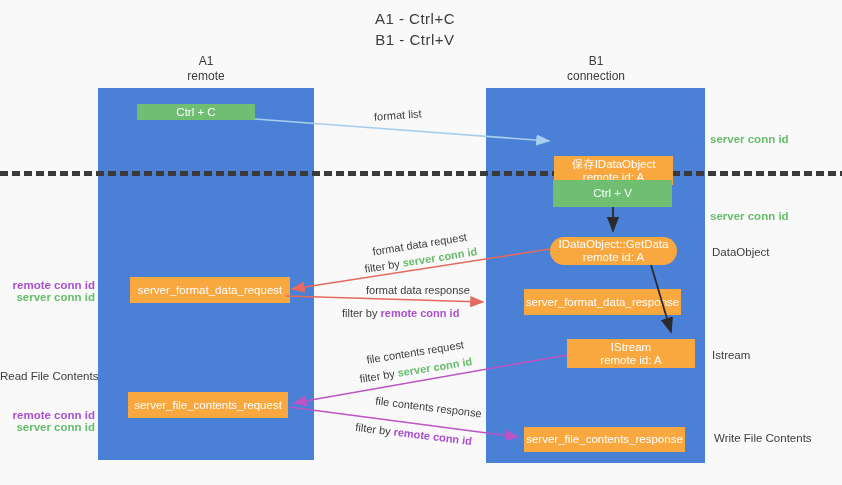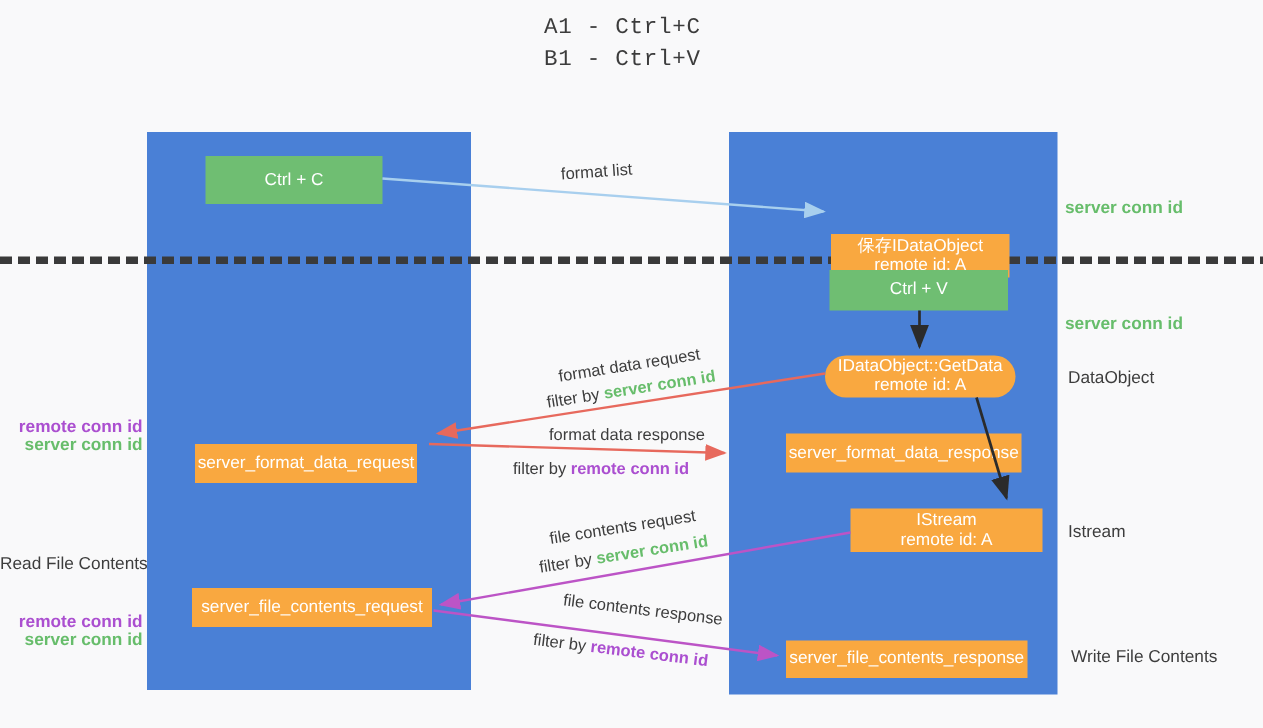--- a/index.html
+++ b/index.html
@@ -14,21 +14,20 @@
     overflow: hidden;
   }
   .abs { position: absolute; }
 
   .title {
     left: 300px; top: 8px; width: 230px;
     text-align: center;
     font-size: 15px; line-height: 21px;
     color: #3c3c3c; letter-spacing: 0.5px;
     z-index: 6;
-    font-family: Liberation Mono, monospace;
   }
 
   .lane {
     background: #4a80d6;
     z-index: 1;
   }
   .lane-header {
     text-align: center;
     font-size: 12px; line-height: 15px;
     color: #3c3c3c;
@@ -78,45 +77,53 @@
 </head>
 <body>
 
 <div class="stage">
 
   <div class="abs title">
     <div>A1 - Ctrl+C</div>
     <div>B1 - Ctrl+V</div>
   </div>
 
+  <div class="abs lane-header" style="left:146px; top:54px; width:120px;">
+    <div>A1</div>
+    <div>remote</div>
+  </div>
+  <div class="abs lane-header" style="left:536px; top:54px; width:120px;">
+    <div>B1</div>
+    <div>connection</div>
+  </div>
 
   <div class="abs lane" style="left:98px; top:88px; width:216px; height:372px;"></div>
   <div class="abs lane" style="left:486px; top:88px; width:219px; height:375px;"></div>
 
   <div class="abs dotted-line"></div>
 
-  <div class="abs node green" style="left:137px; top:104px; width:118px; height:32px;text-align:center;">
+  <div class="abs node green" style="left:137px; top:104px; width:118px; height:16px;text-align:center;">
     <div>Ctrl + C</div>
   </div>
 
   <div class="abs node orange" style="left:554px; top:128px; width:119px; height:29px;margin-top:28px;">
     <div>保存IDataObject</div>
     <div>remote id: A</div>
   </div>
 
   <div class="abs node green" style="left:553px; top:180px; width:119px; height:27px;">
     <div>Ctrl + V</div>
   </div>
 
   <div class="abs node orange" style="left:550px; top:237px; width:127px; height:28px;border-radius:14px;">
     <div>IDataObject::GetData</div>
     <div>remote id: A</div>
   </div>
 
-  <div class="abs node orange" style="left:130px; top:296px; width:148px; height:26px;">
+  <div class="abs node orange" style="left:130px; top:277px; width:160px; height:26px;">
     <div>server_format_data_request</div>
   </div>
 
   <div class="abs node orange" style="left:488px; top:289px; width:157px; height:26px;margin-left:36px;">
     <div>server_format_data_response</div>
   </div>
 
   <div class="abs node orange" style="left:567px; top:339px; width:128px; height:29px;">
     <div>IStream</div>
     <div>remote id: A</div>

